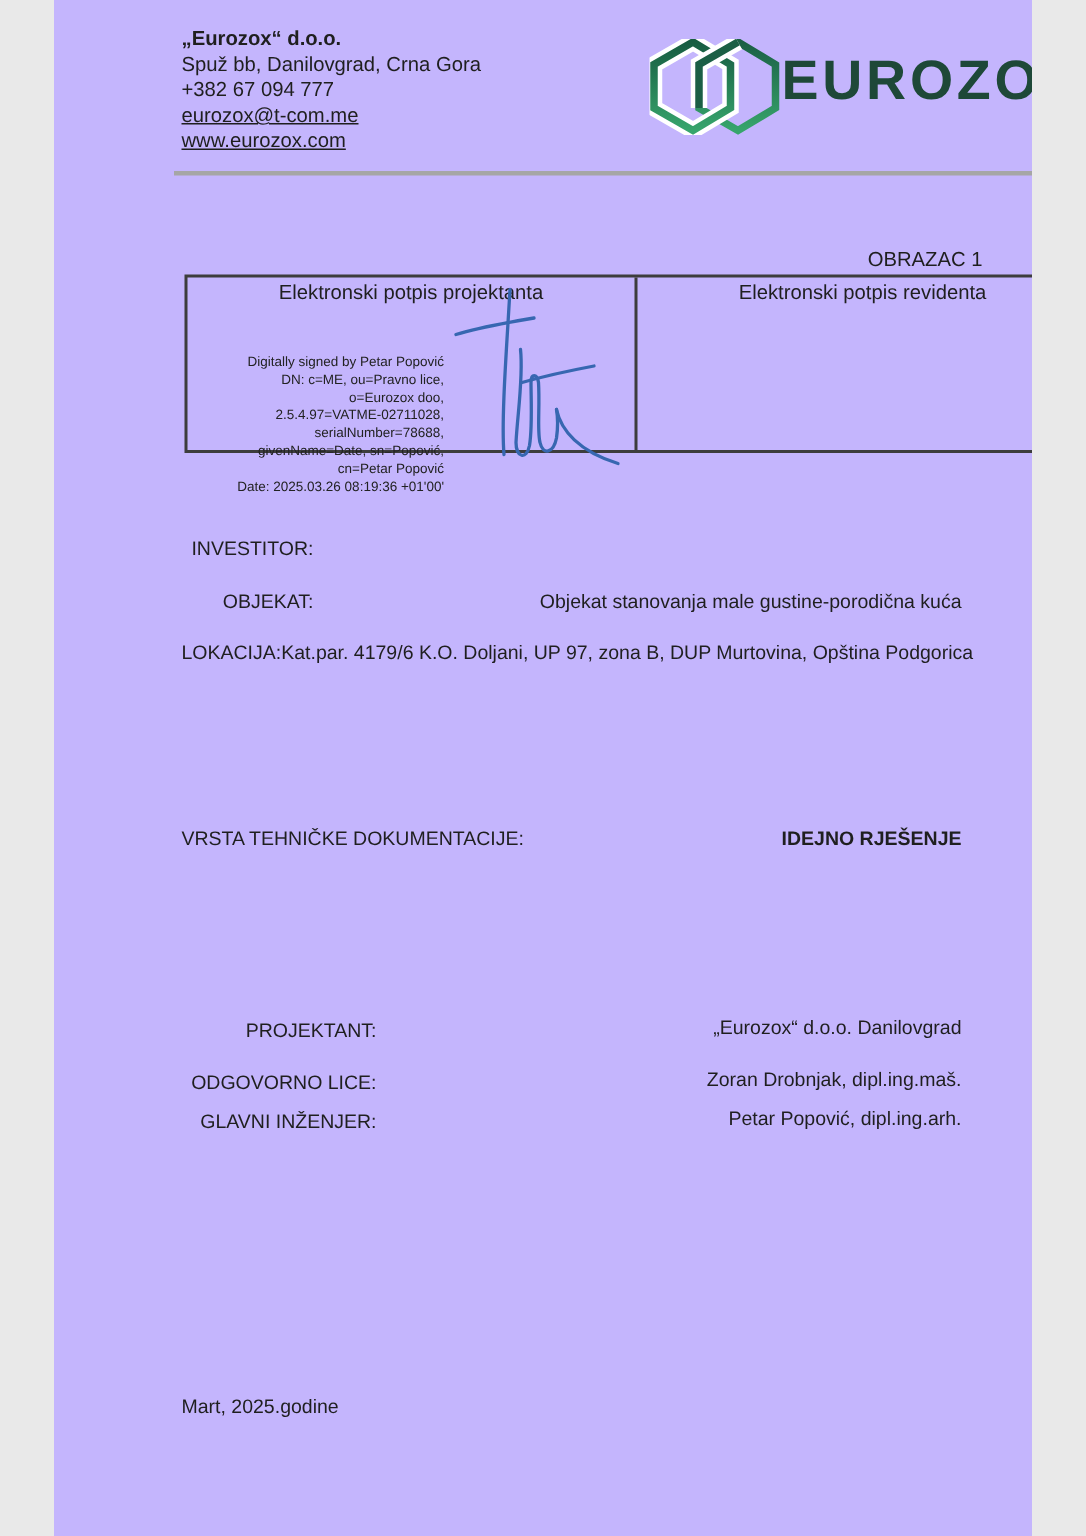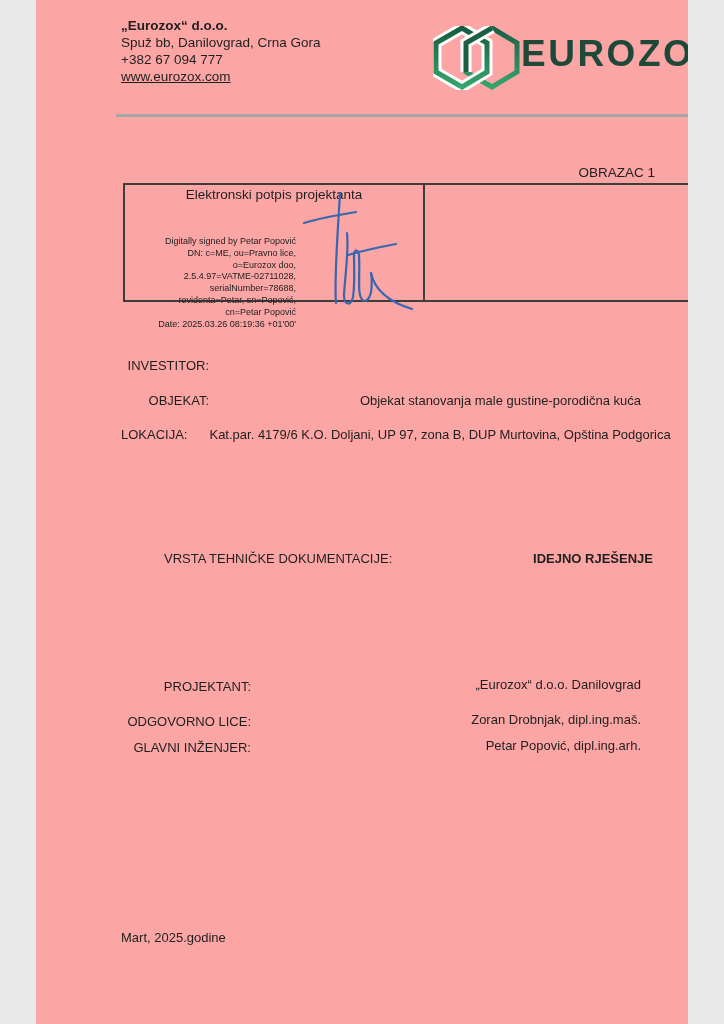--- a/index.html
+++ b/index.html
@@ -1,19 +1,19 @@
 <!DOCTYPE html>
 <html><head>
 <meta charset="utf-8">
 <style>
   * { margin:0; padding:0; box-sizing:border-box; }
   body { background:#e9e9e9; font-family:"Liberation Sans", sans-serif; }
   .page {
     position:relative; width:652px; height:1024px; margin:0 auto;
-    background:#fca5a5; color:#1f1f1f; overflow:hidden;
+    background:#c4b5fd; color:#1f1f1f; overflow:hidden;
   }
 
   
   .company-block { position:absolute; left:85px; top:17px; font-size:13.5px; line-height:17px; }
   .company-name { font-weight:bold; }
   .company-link { text-decoration:underline; color:#1f1f1f; cursor:pointer; }
 
   .logo-box { position:absolute; left:397px; top:26px; height:66px; display:flex; align-items:flex-start; }
   .logo-wordmark {
     font-size:37px; font-weight:600; letter-spacing:2.5px; color:#1e4838;
@@ -35,46 +35,46 @@
   .cert-block {
     position:absolute; left:4px; top:21px; width:167px;
     font-size:9px; line-height:11.8px; text-align:right; color:#222;margin-top:30px;
   }
   .sig-scribble { position:absolute; left:165px; top:5px; overflow:visible; }
 
   
   .info-row {
     position:absolute; left:85px; right:47px; display:flex; align-items:flex-end;
     font-size:13px;
-    gap:22px;
   }
   .info-label { width:88px; text-align:right; white-space:nowrap; }
   .info-value { flex:1; text-align:right; white-space:nowrap; }
 
-  .doc-type-row { position:absolute; left:85px; right:35px; top:551px; display:flex; align-items:center; font-size:13px;margin-left:43px; }
+  .doc-type-row { position:absolute; left:85px; right:47px; top:551px; display:flex; align-items:center; font-size:13px; }
   .doc-type-label { white-space:nowrap; }
   .doc-type-value { flex:1; text-align:right; font-weight:bold; white-space:nowrap; }
 
   .team-row {
     position:absolute; left:85px; right:47px; display:flex; align-items:flex-end; font-size:13px;
   }
   .team-label { width:130px; text-align:right; white-space:nowrap; }
   .team-value { flex:1; text-align:right; line-height:19px; }
 
   .footer-date { position:absolute; left:85px; right:33px; top:930px; text-align:left; font-size:13px; }
 </style>
 </head>
 <body>
 
 <div class="page">
 
   <div class="company-block">
     <div class="company-name">„Eurozox“ d.o.o.</div>
     <div>Spuž bb, Danilovgrad, Crna Gora</div>
     <div>+382 67 094 777</div>
+    <div><span class="company-link">eurozox@t-com.me</span></div>
     <div><span class="company-link">www.eurozox.com</span></div>
   </div>
 
   <div class="logo-box">
     <svg width="88" height="64" viewBox="0 0 88 64">
       <defs>
         <linearGradient id="gA" x1="0" y1="0" x2="0" y2="1">
           <stop offset="0" stop-color="#175c41"></stop>
             <stop offset="1" stop-color="#37a56c"></stop>
         </linearGradient>
@@ -101,33 +101,36 @@
 
   <div class="sig-table">
     <div class="sig-cell left">
       <div class="sig-cell-header">Elektronski potpis projektanta</div>
       <div class="cert-block">
         <div>Digitally signed by Petar Popović</div>
         <div>DN: c=ME, ou=Pravno lice,</div>
         <div>o=Eurozox doo,</div>
         <div>2.5.4.97=VATME-02711028,</div>
         <div>serialNumber=78688,</div>
-        <div>revidenta=Petar, sn=Popović,</div>
+        <div>givenName=Date, sn=Popović,</div>
         <div>cn=Petar Popović</div>
         <div>Date: 2025.03.26 08:19:36 +01'00'</div>
       </div>
       <svg class="sig-scribble" width="126" height="122" viewBox="0 0 126 120">
         <g fill="none" stroke="#3767b1" stroke-width="2.2" stroke-linecap="round">
           <path d="M50,2 C48,38 44,88 46,112"></path>
           <path d="M14,32 C30,27 48,24 66,21"></path>
           <path d="M57,42 C59,60 55,85 54,104 C54,114 61,116 63,106 C65,94 64,75 64,64 C64,58 68,58 69,64 C70,80 68,96 70,104 C72,113 79,111 81,101 C82,94 82,88 81,82"></path>
           <path d="M81,82 C84,96 96,110 122,118"></path>
           <path d="M58,64 C72,60 90,56 106,53"></path>
         </g>
       </svg>
+    </div>
+    <div class="sig-cell">
+      <div class="sig-cell-header">Elektronski potpis revidenta</div>
     </div>
   </div>
 
   <div class="info-row" style="top:358px">
     <div class="info-label">INVESTITOR:</div>
   </div>
   <div class="info-row" style="top:393px">
     <div class="info-label">OBJEKAT:</div>
     <div class="info-value">Objekat stanovanja male gustine-porodična kuća</div>
   </div>

